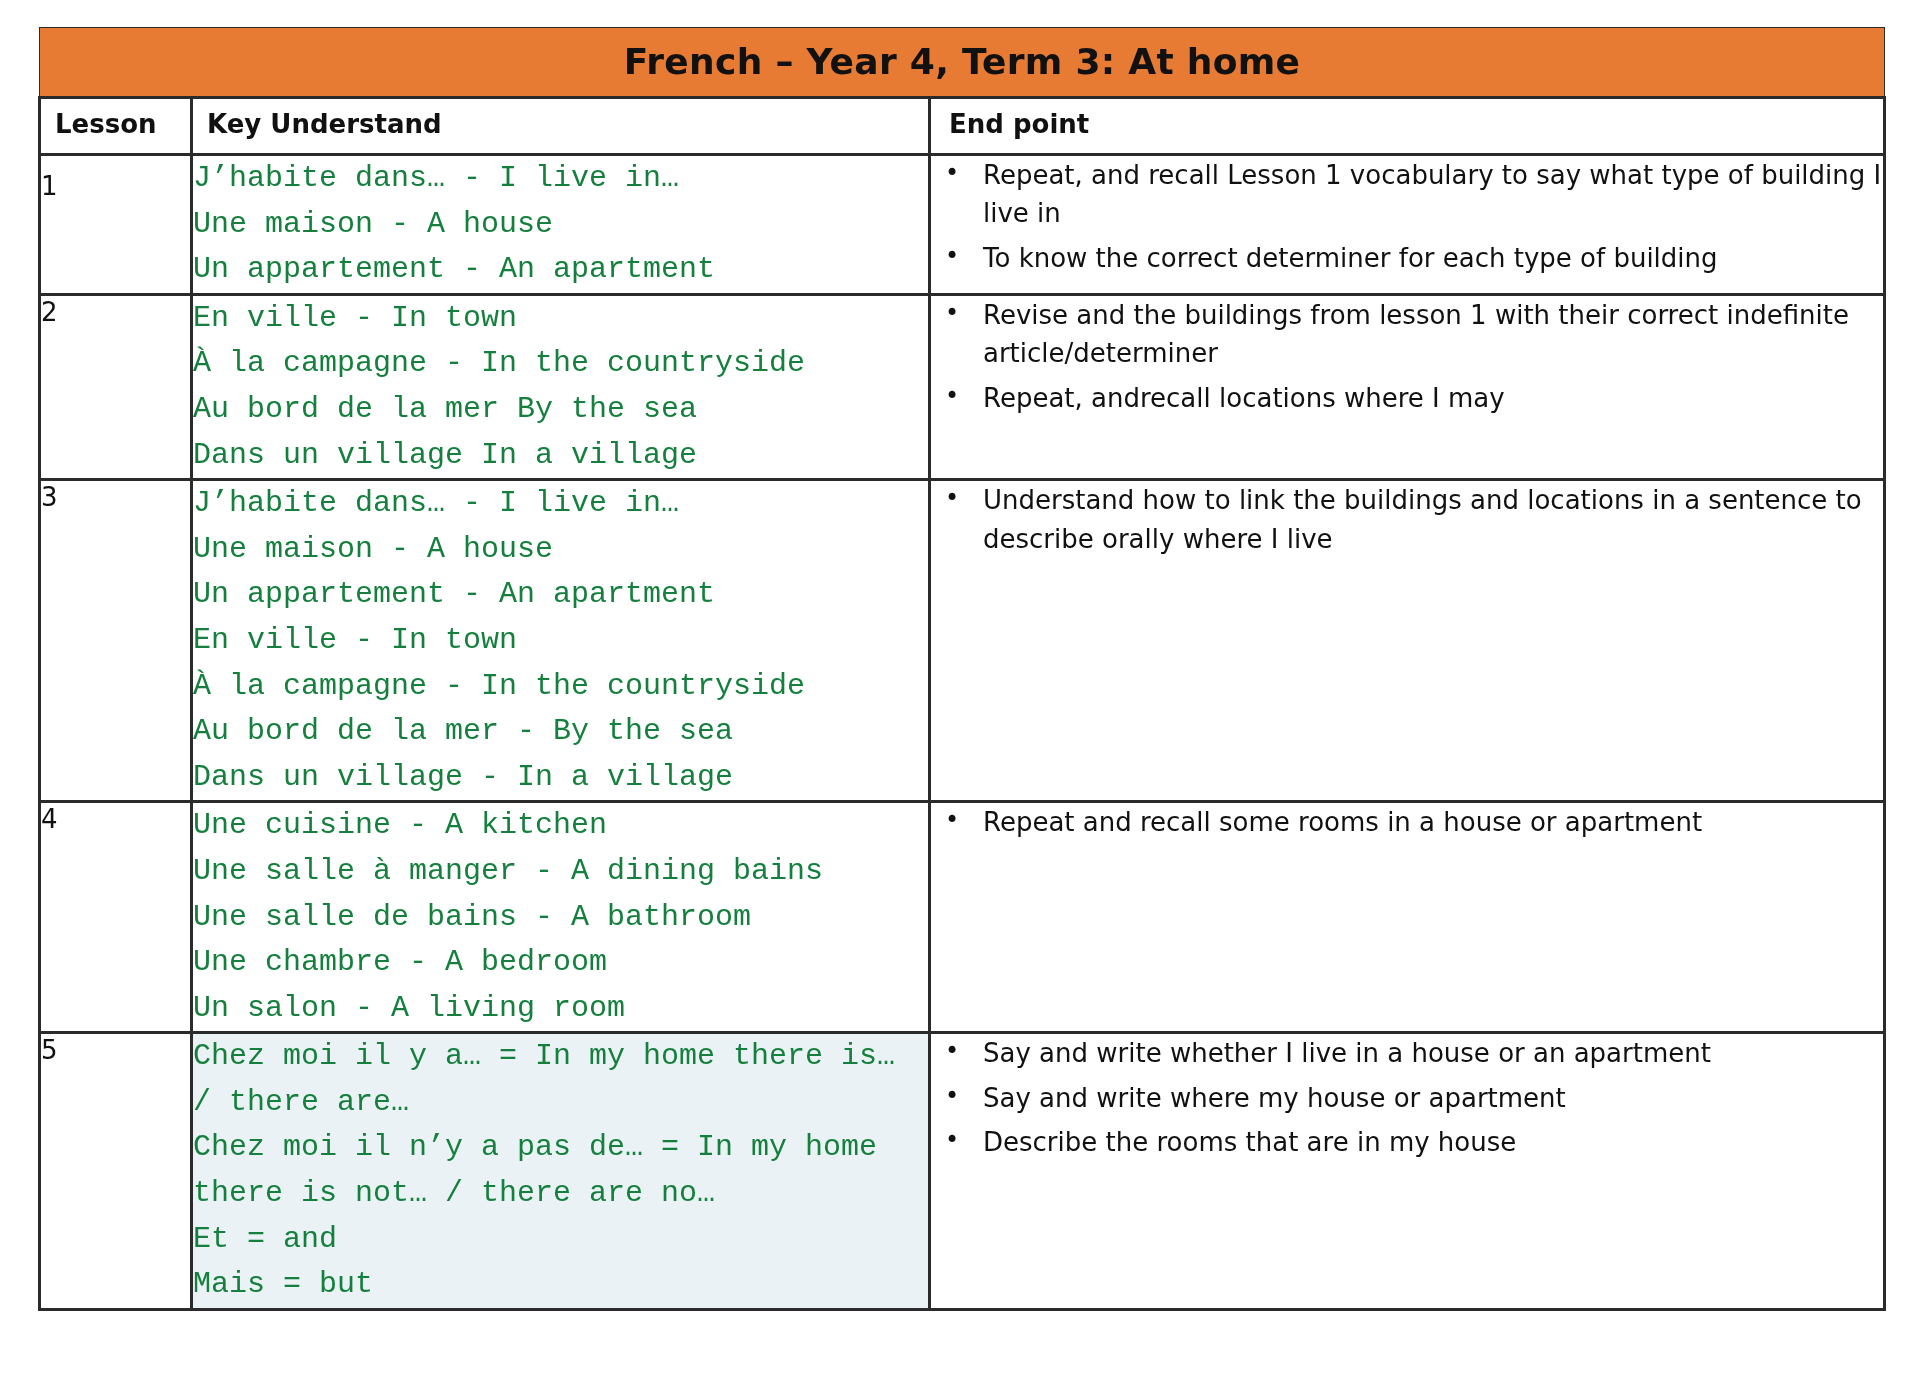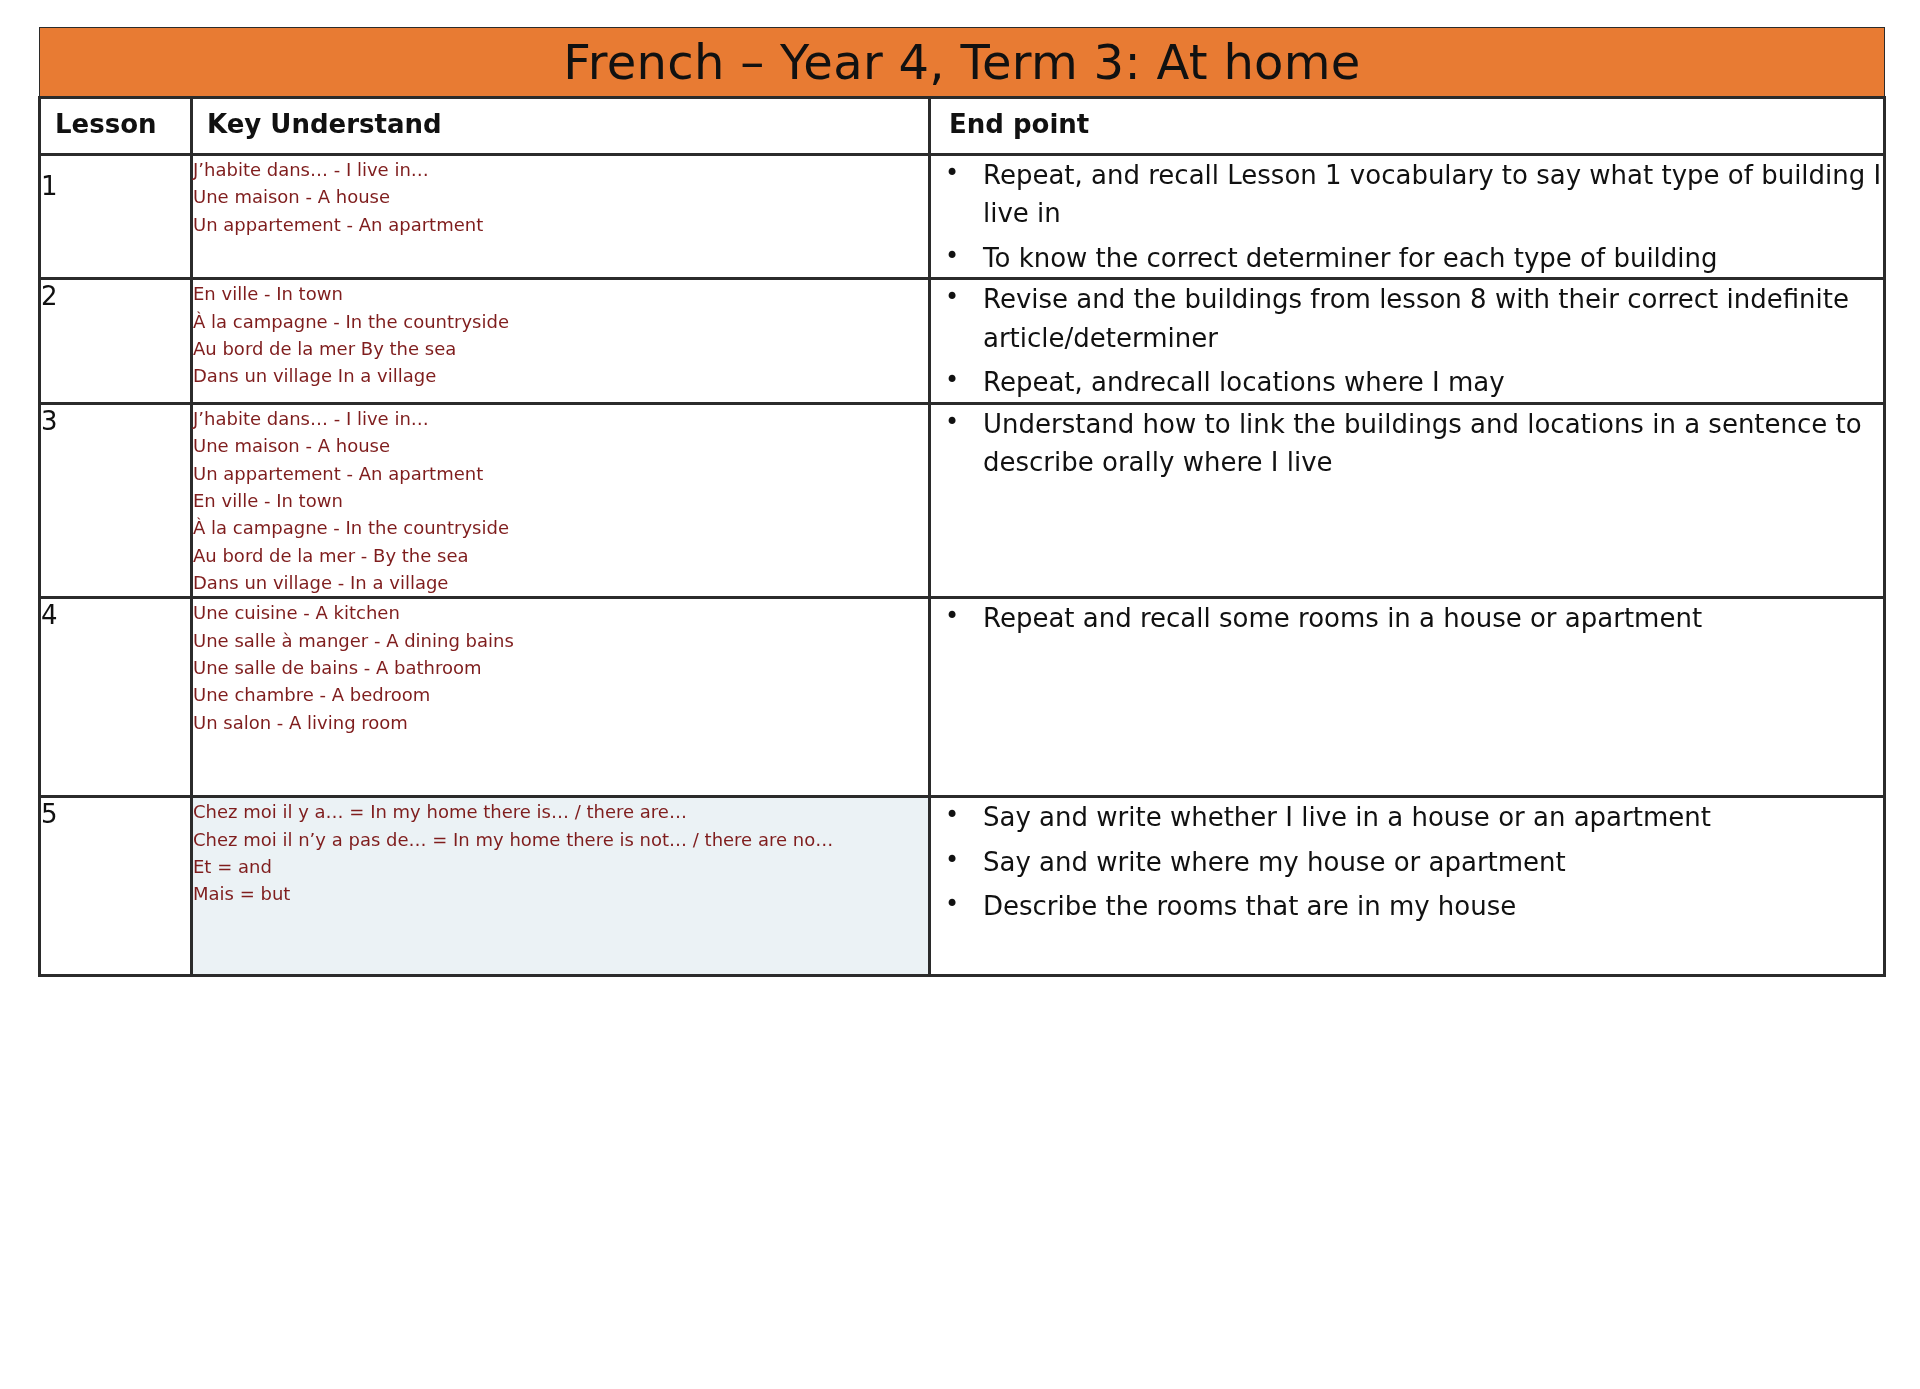--- a/index.html
+++ b/index.html
@@ -45,23 +45,23 @@
 
   
   .title-cell {
     background: #E87B33;
     height: 68px;
     text-align: center;
     vertical-align: middle !important;
     border: 1px solid #2b2b2b !important;
   }
   .title-text {
-    font-size: 48px;
-    color: #111111;
-    font-weight: 400;
+    font-size: 36px;
+    color: #111111;
+    font-weight: 700;
     letter-spacing: 0.3px;
     line-height: 1.1;
     font-family: "DejaVu Sans", sans-serif;
   }
 
   
   col.c-lesson { width: 152px; }
   col.c-vocab  { width: 738px; }
   col.c-end    { width: 955px; }
 
@@ -83,24 +83,25 @@
   .lesson-num {
     font-size: 26px;
     color: #111111;
     padding: 14px 0 10px 14px;
     line-height: 1.25;
   }
 
   .vocab-cell { padding: 12px 10px 14px 14px; }
   .vocab-cell.shaded { background: #EBF2F5; }
   .vocab-line {
-    font-size: 18px;
-    color: #7f1d1d;
+    font-size: 30px;
+    color: #15803d;
     line-height: 1.52;
     white-space: normal;
+    font-family: Liberation Mono, monospace;
   }
 
   .end-cell { padding: 12px 16px 14px 10px; }
 
   ul.bullets {
     margin: 0;
     padding: 0;
     list-style: none;
   }
   ul.bullets li {
@@ -170,21 +171,21 @@
           <tr class="row-2">
             <td class="lesson-num" style="border-color: rgb(43, 43, 43);">2</td>
             <td class="vocab-cell" style="border-color: rgb(43, 43, 43);">
               <div class="vocab-line">En ville - In town</div>
               <div class="vocab-line">À la campagne - In the countryside</div>
               <div class="vocab-line">Au bord de la mer By the sea</div>
               <div class="vocab-line">Dans un village In a village</div>
             </td>
             <td class="end-cell" style="border-color: rgb(43, 43, 43);">
               <ul class="bullets">
-                <li><span class="dot">•</span><span>Revise and the buildings from lesson 8 with their correct indefinite article/determiner</span></li>
+                <li><span class="dot">•</span><span>Revise and the buildings from lesson 1 with their correct indefinite article/determiner</span></li>
                 <li><span class="dot">•</span><span>Repeat, andrecall locations where I may</span></li>
               </ul>
             </td>
           </tr>
           <tr class="row-3">
             <td class="lesson-num" style="border-color: rgb(43, 43, 43);">3</td>
             <td class="vocab-cell" style="border-color: rgb(43, 43, 43);">
               <div class="vocab-line">J’habite dans… - I live in…</div>
               <div class="vocab-line">Une maison - A house</div>
               <div class="vocab-line">Un appartement - An apartment</div>

